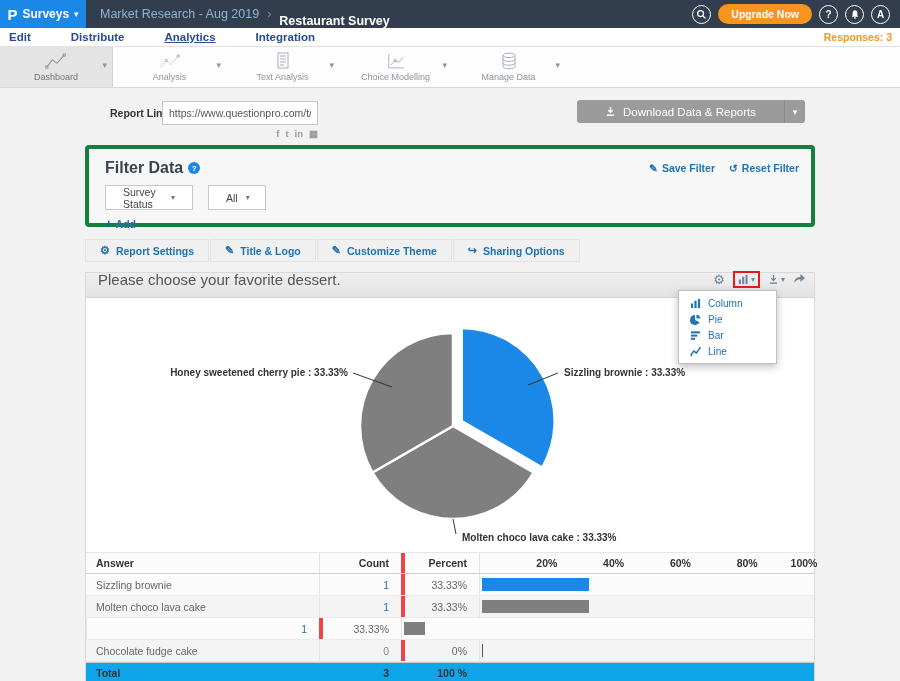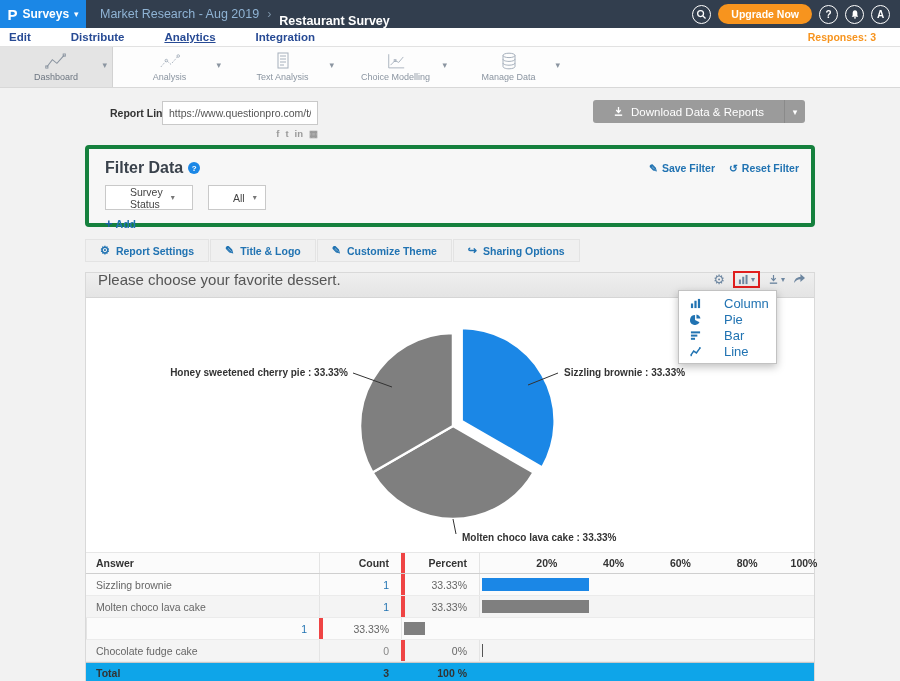--- a/index.html
+++ b/index.html
@@ -19,21 +19,21 @@
   .crumb-current { color:#ffffff; font-weight:600;margin-top:14px; }
   .topbar-right { margin-left:auto; display:flex; align-items:center; gap:7px; padding-right:10px; }
   .circle-btn { width:19px; height:19px; border:1.5px solid #fff; border-radius:50%; display:flex; align-items:center; justify-content:center; color:#fff; font-size:10px; font-weight:bold; cursor:pointer; }
   .upgrade-btn { background:#f7941e; color:#fff; border:none; border-radius:11px; height:20px; padding:0 13px; font-size:10.5px; font-weight:bold; font-family:"Liberation Sans",sans-serif; cursor:pointer; }
 
   
   .subnav { position:absolute; left:0; top:28px; width:900px; height:19px; background:#fff; border-bottom:1px solid #e2e2e2; display:flex; align-items:center; font-size:11.5px; font-weight:bold; }
   .subnav a { color:#274a94; text-decoration:none; margin-left:40px; cursor:pointer; }
   .subnav a:first-child { margin-left:9px; }
   .subnav a.active { text-decoration:underline; }
-  .responses { margin-left:auto; margin-right:24px; color:#f7941e; font-size:10.5px; font-weight:bold; }
+  .responses { margin-left:auto; margin-right:8px; color:#f7941e; font-size:10.5px; font-weight:bold; }
 
   
   .toolbar { position:absolute; left:0; top:47px; width:900px; height:41px; background:#fdfdfd; border-bottom:1px solid #d8d8d8; display:flex; }
   .tbgroup { position:relative; width:113px; height:100%; display:flex; flex-direction:column; align-items:center; justify-content:center; cursor:pointer; }
   .tbgroup.active { background:#e4e4e4; border-right:1px solid #d2d2d2; }
   .tb-icon svg { display:block; }
   .tb-label { font-size:9px; color:#8b95a1; margin-top:2px; }
   .tbgroup.active .tb-label { color:#6d7681; }
   .tb-caret { position:absolute; right:5px; top:13px; font-size:9px; color:#8b95a1; }
 
@@ -41,32 +41,32 @@
   .body { position:absolute; left:0; top:88px; width:900px; height:593px; background:#f2f2f2; }
   .content { position:absolute; left:85px; top:0; width:730px; height:593px; }
 
   
   .report-row { position:absolute; left:0; top:10px; width:730px; height:46px; }
   .report-label { position:absolute; left:25px; top:9px; font-size:10.5px; font-weight:bold; color:#333; }
   .report-input { position:absolute; left:77px; top:3px; width:156px; height:24px; border:1px solid #c9c9c9; background:#fff; font-family:"Liberation Sans",sans-serif; font-size:10.5px; color:#555; padding:0 6px; }
   .social-row { position:absolute; left:77px; top:31px; width:156px; display:flex; justify-content:flex-end; gap:6px; }
   .social { color:#9a9a9a; font-size:9.5px; font-weight:bold; cursor:pointer; line-height:10px; }
   .dl-btn { position:absolute; right:10px; top:2px; height:23px; display:flex; align-items:stretch; cursor:pointer; }
-  .dl-main { background:#9b9b9b; color:#fff; font-size:11.5px; display:flex; align-items:center; gap:7px; padding:0 20px; border-radius:3px 0 0 3px; }
+  .dl-main { background:#9b9b9b; color:#fff; font-size:11.5px; display:flex; align-items:center; gap:7px; padding:0 28px; border-radius:3px 0 0 3px; }
   .dl-caret { background:#9b9b9b; border-left:1px solid #8a8a8a; width:21px; display:flex; align-items:center; justify-content:center; color:#fff; font-size:9px; border-radius:0 3px 3px 0; }
 
   
   .filter-panel { position:absolute; left:0; top:57px; width:730px; height:82px; background:#f7f7f7; border:4px solid #15803d; border-radius:4px; }
   .filter-title-row { display:flex; align-items:center; padding:10px 12px 0 16px; }
   .filter-title { font-size:16px; font-weight:bold; color:#3a424c; }
   .help-circle { width:12px; height:12px; background:#1b87e6; color:#fff; border-radius:50%; font-size:8px; font-weight:bold; display:flex; align-items:center; justify-content:center; margin-left:5px; cursor:pointer; }
   .filter-links { margin-left:auto; display:flex; gap:14px; font-size:10.5px; font-weight:bold; color:#2173b2; }
   .filter-links span { cursor:pointer; display:flex; align-items:center; gap:4px; }
   .filter-selects { display:flex; gap:15px; padding:8px 0 0 16px; }
-  .fake-select { height:25px; background:#fff; border:1px solid #c9c9c9; display:flex; align-items:center; justify-content:space-between; font-size:10.5px; color:#444; padding:0 24px; cursor:pointer; }
+  .fake-select { height:25px; background:#fff; border:1px solid #c9c9c9; display:flex; align-items:center; justify-content:space-between; font-size:10.5px; color:#444; padding:0 17px; cursor:pointer; }
   .fake-select .sel-caret { font-size:8px; color:#777; margin-left:8px; }
   .fs-field { width:88px; }
   .fs-value { width:58px; }
   .add-link { display:flex; align-items:center; gap:3px; padding:6px 0 0 16px; color:#2173b2; font-size:10.5px; font-weight:bold; cursor:pointer; width:60px; }
   .add-link .plus { color:#1b5fa8; font-size:13px; font-weight:bold; }
 
   
   .settings-tabs { position:absolute; left:0; top:151px; display:flex; gap:1px; }
   .stab { background:#f0f0f0; border:1px solid #e3e3e3; height:23px; display:flex; align-items:center; gap:6px; padding:0 14px; font-size:10.5px; font-weight:bold; color:#2173b2; cursor:pointer; }
   .stab .stab-icon { font-size:11px; color:#2173b2; }
@@ -76,21 +76,21 @@
   .q-header { height:25px; background:linear-gradient(#efefef,#e4e4e4); border-bottom:1px solid #d5d5d5; display:flex; align-items:center; padding:0 8px 12px 12px; }
   .q-title { font-size:15px; color:#555; }
   .q-icons { margin-left:auto; display:flex; align-items:center; gap:8px; }
   .q-icons .gear-glyph { font-size:13px; color:#6d86a0; cursor:pointer; line-height:13px; }
   .icon-with-caret { display:flex; align-items:center; gap:2px; cursor:pointer; }
   .icon-caret { font-size:8px; color:#6d86a0; }
   .red-box { display:flex; align-items:center; gap:2px; border:2px solid #e01e1e; padding:1px 3px; cursor:pointer; }
 
   
   .chart-menu { position:absolute; left:678px; top:290px; width:99px; background:#fff; border:1px solid #c2c2c2; box-shadow:0 3px 8px rgba(0,0,0,.25); z-index:50; padding:4px 0; }
-  .cm-item { display:flex; align-items:center; gap:23px; height:16px; padding:0 11px; font-size:13px; color:#2173b2; cursor:pointer; }
+  .cm-item { display:flex; align-items:center; gap:7px; height:16px; padding:0 11px; font-size:10px; color:#2173b2; cursor:pointer; }
   .cm-item svg { flex:0 0 auto; }
 
   
   .chart-area { height:254px; background:#fff; position:relative; }
   .chart-area svg.pie-svg { display:block; }
   .pie-callout { font-size:10px; font-weight:bold; fill:#333; }
   .leader { stroke:#333; stroke-width:1; fill:none; }
 
   
   .results-table { height:130px; font-size:10.5px; }

